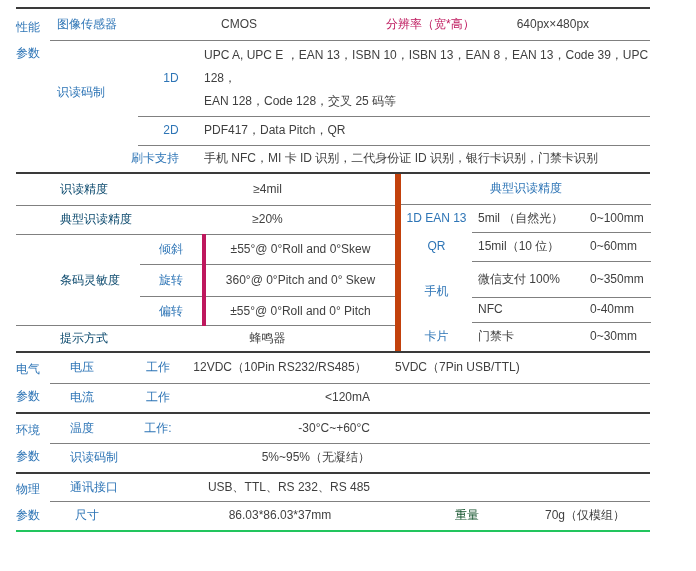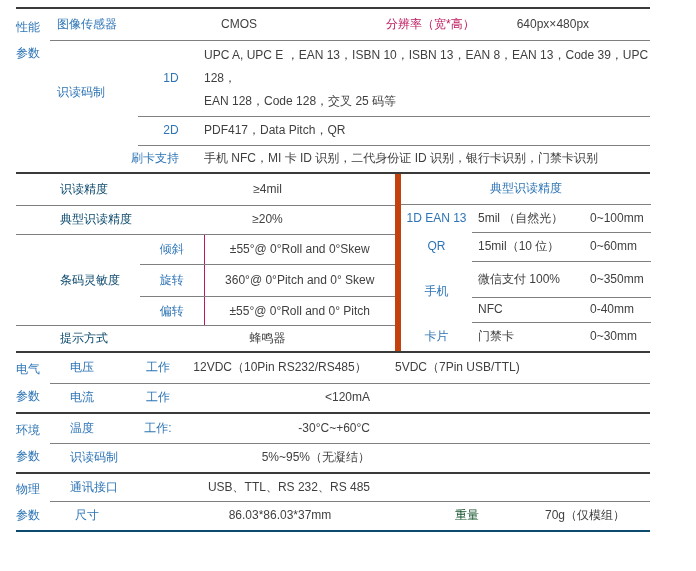--- a/index.html
+++ b/index.html
@@ -10,21 +10,21 @@
   .badge{
     display:inline-block;margin:8px 0 0 14px;padding:5px 16px 6px 16px;border-radius:8px;
     background:linear-gradient(180deg,#85b4de 0%,#5a8fc2 45%,#2f649e 100%);
     border:1px solid #235588;color:#ffffff;font-weight:bold;font-size:14px;letter-spacing:2px;
     box-shadow:2px 3px 4px rgba(100,100,100,.55), inset 0 1px 1px rgba(255,255,255,.65);
   }
   .content{margin-left:16px;width:634px;}
   table{border-collapse:collapse;table-layout:fixed;}
   td{padding:0;vertical-align:middle;font-size:12px;line-height:1.25;}
   .bb{border-bottom:1px solid #808080;margin-left:41px;}
-  .bl{border-left:1px solid #be185d;}
+  .bl{border-left:4px solid #be185d;}
   .tt{border-top:2px solid #3A3A3A;}
   
   .sec{color:#2E75B6;vertical-align:middle;}
   .sec .wrap{display:inline-block;width:2.1em;word-break:break-all;line-height:2.2;}
   .sec-top{vertical-align:top;padding-top:5px;}
   
   .tblA{width:634px;border-top:2px solid #3A3A3A;border-bottom:2px solid #3A3A3A;margin-top:7px;}
   .lbl{color:#2E75B6;text-align:left;padding-left:7px;}
   .sub{color:#2E75B6;text-align:center;}
   .val{color:#3F3F3F;}
@@ -38,21 +38,21 @@
   
   .mid{display:flex;border-bottom:2px solid #3A3A3A;}
   .tblL{width:379px;}
   .tblR{width:253px;border-left:6px solid #c2410c;}
   .tblL .lbl2{color:#0c4a6e;padding-left:44px;}
   .hdr{color:#2E75B6;text-align:center;}
   .speccell{padding-left:6px;}
   .rangecell{padding-left:8px;}
   .rlbl{color:#2E75B6;text-align:center;}
   
-  .tblB{width:634px;border-bottom:2px solid #0c4a6e;}
+  .tblB{width:634px;border-bottom:2px solid #22c55e;}
   .vgrid{display:grid;grid-template-columns:180px 1fr;align-items:center;}
   .vgrid .c1{text-align:center;}
   .vgrid .c2{padding-left:25px;}
   .cgrid{display:grid;grid-template-columns:180px 1fr;align-items:center;}
   .cgrid .c1{text-align:right;}
   .dgrid{display:grid;grid-template-columns:180px 85px 90px 1fr;align-items:center;}
   .dgrid .c1{text-align:center;}
   .dgrid .wlbl{color:#14532d;}
   .pad20{padding-left:20px;}
   .pad25{padding-left:25px;}

